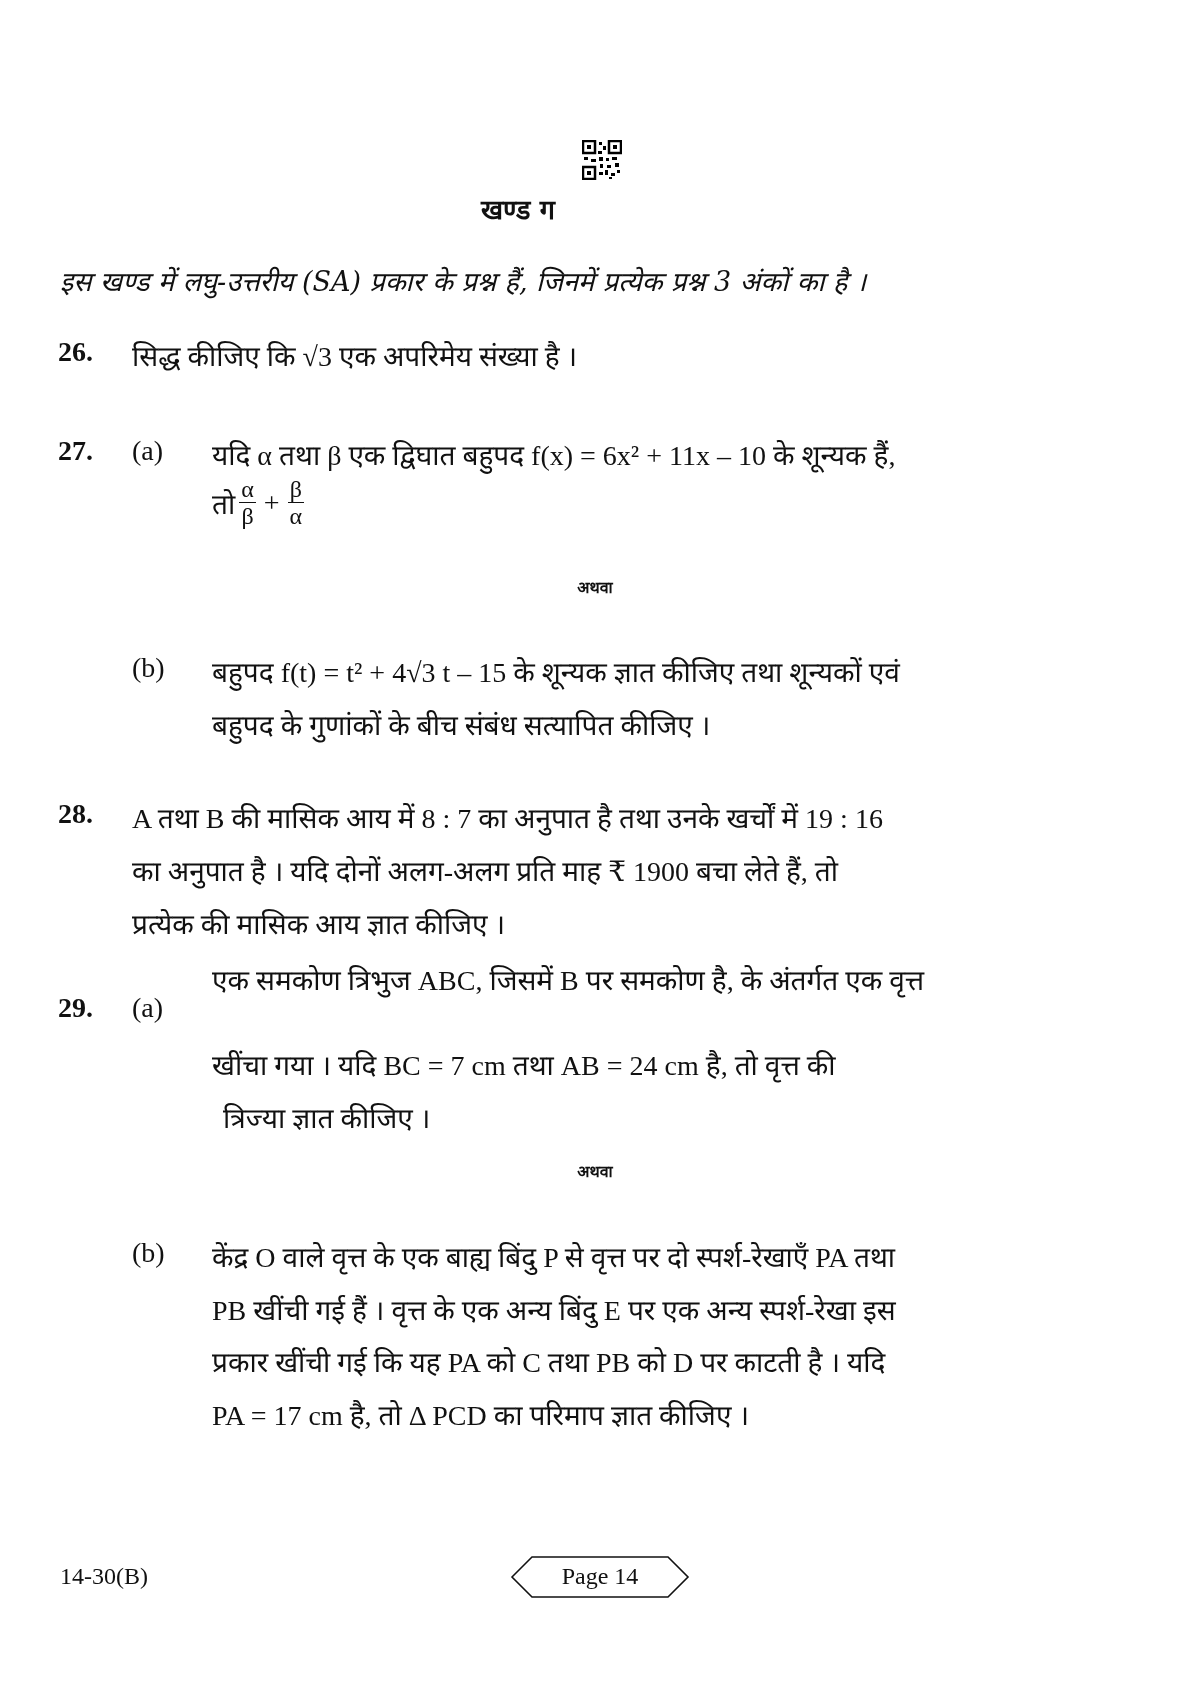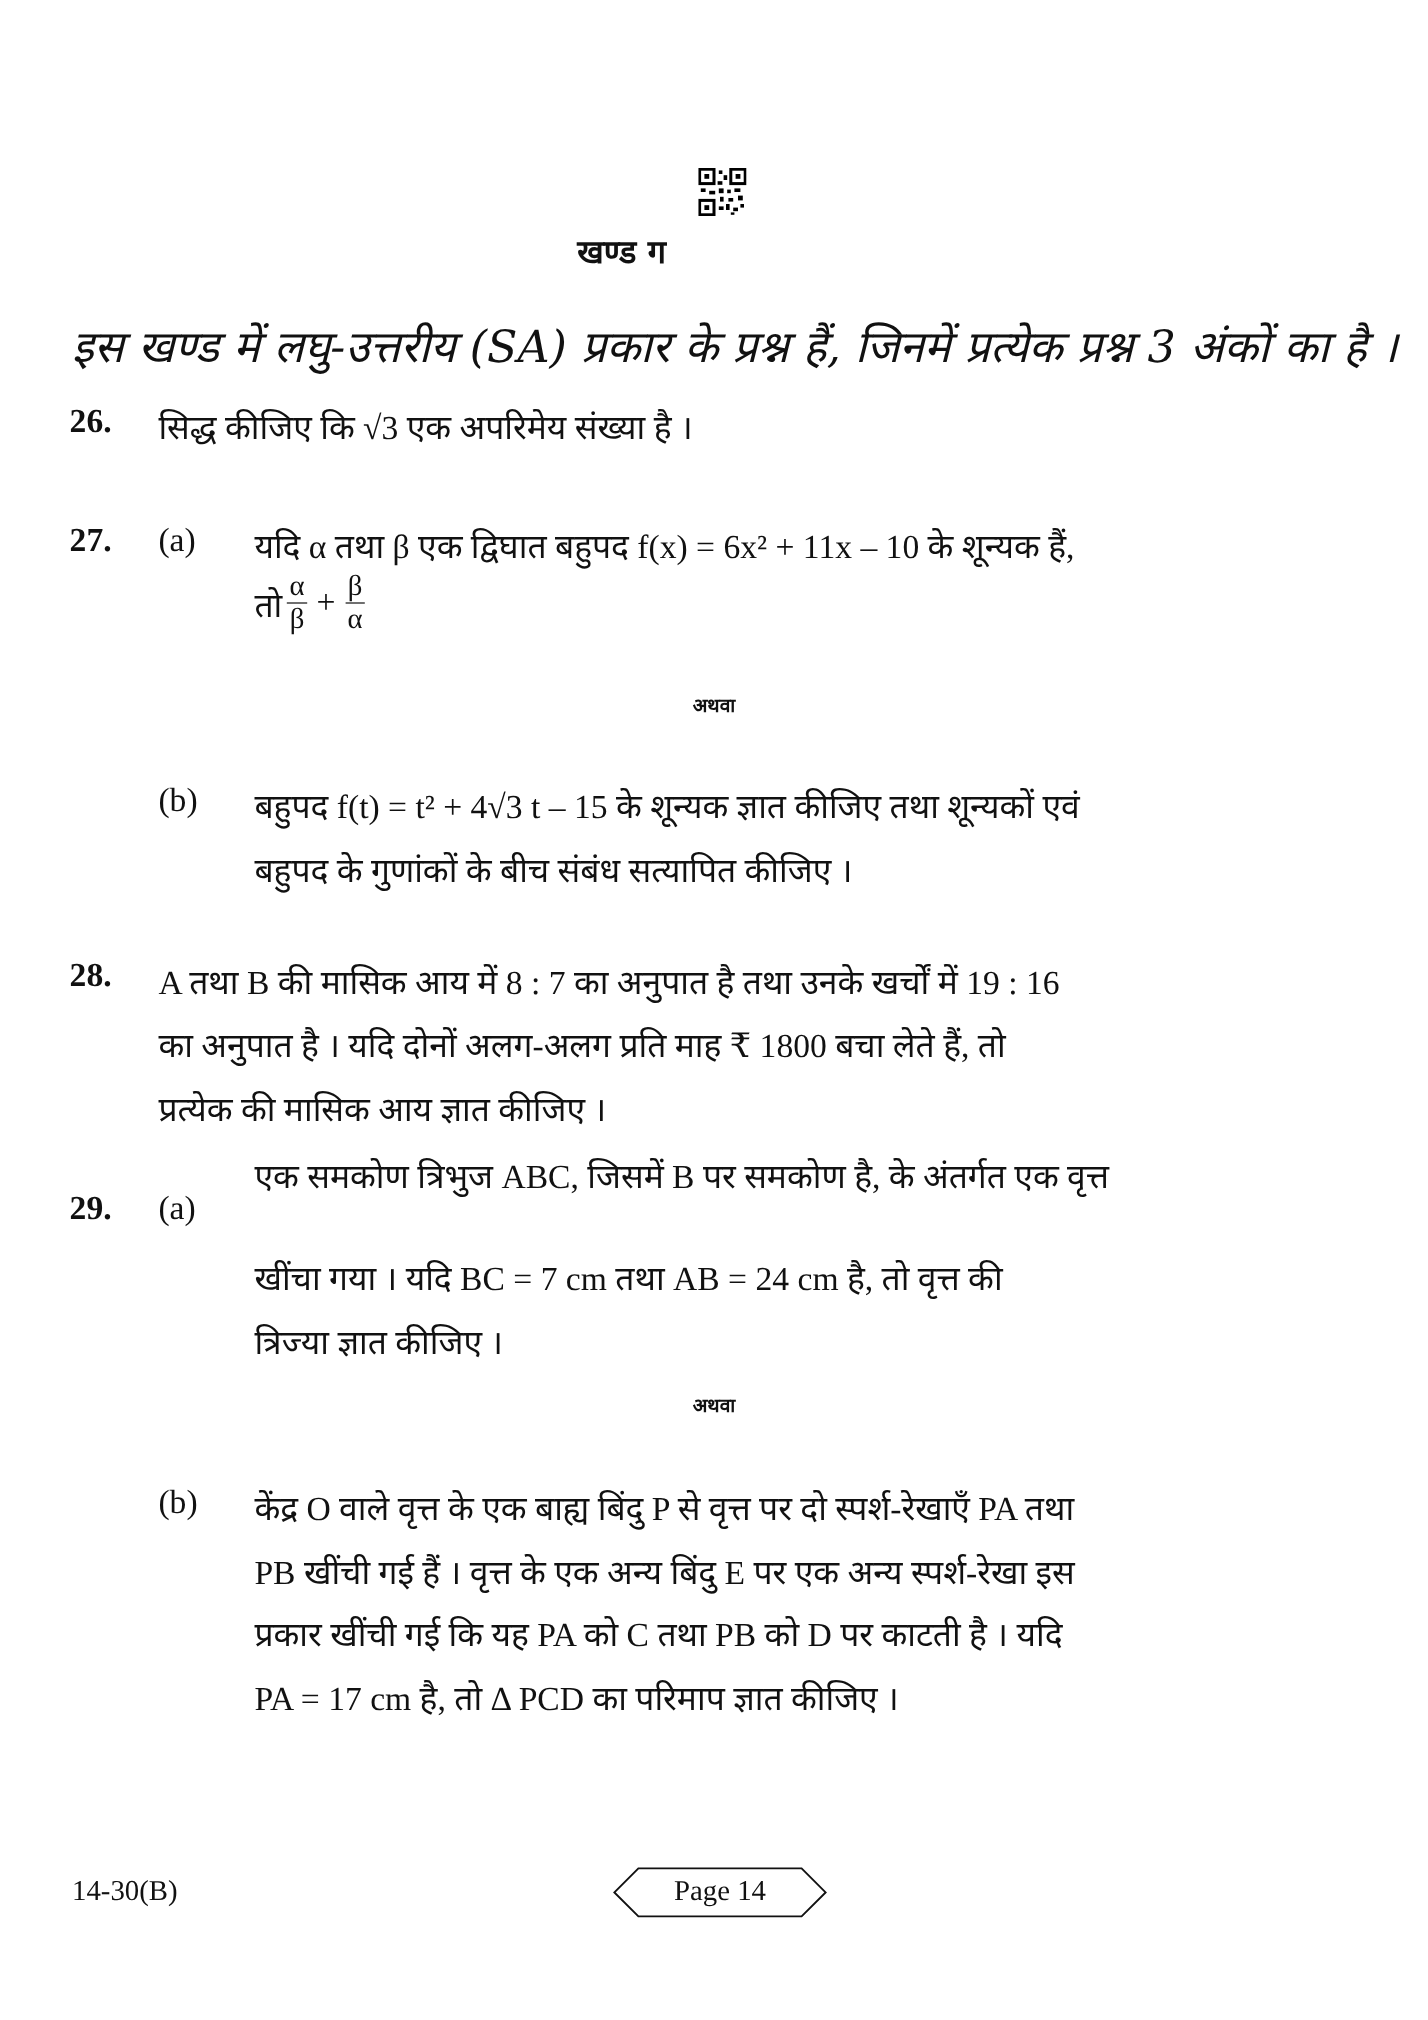--- a/index.html
+++ b/index.html
@@ -10,21 +10,21 @@
   }
   .abs { position: absolute; }
   .qr {
     left: 582px; top: 140px; width: 40px; height: 40px;
   }
   .section-title {
     left: 0; width: 1036px; top: 190px; text-align: center;
     font-family: "DejaVu Sans", sans-serif; font-weight: bold; font-size: 27px;
   }
   .instructions {
-    left: 60px; top: 262px; font-size: 37px; font-style: italic; white-space: nowrap;
+    left: 60px; top: 262px; font-size: 27px; font-style: italic; white-space: nowrap;
   }
   .qnum {
     font-weight: bold; font-size: 28px; font-family: "Liberation Serif", serif;
   }
   .qtext, .line {
     font-size: 28px; white-space: nowrap; font-family: "Liberation Serif", "DejaVu Serif", serif;
   }
   .part { font-size: 28px; font-family: "Liberation Serif", serif; }
   .or-label {
     left: 0; width: 1190px; text-align: center;
@@ -106,30 +106,30 @@
 </div>
 <div class="abs or-label" style="top:576px;">अथवा</div>
 <div class="abs part" style="left:132px; top:652px;">(b)</div>
 <div class="abs line" style="left:212px; top:652px;">बहुपद f(t) = t² + 4√3 t – 15 के शून्यक ज्ञात कीजिए तथा शून्यकों एवं</div>
 <div class="abs line" style="left:212px; top:705px;">बहुपद के गुणांकों के बीच संबंध सत्यापित कीजिए ।</div>
 
 <div class="abs" style="left:58px; top:798px;">
   <span class="qnum">28.</span>
 </div>
 <div class="abs line" style="left:132px; top:798px;">A तथा B की मासिक आय में 8 : 7 का अनुपात है तथा उनके खर्चों में 19 : 16</div>
-<div class="abs line" style="left:132px; top:851px;">का अनुपात है । यदि दोनों अलग-अलग प्रति माह ₹ 1800 बचा लेते हैं, तो</div>
+<div class="abs line" style="left:132px; top:851px;">का अनुपात है । यदि दोनों अलग-अलग प्रति माह ₹ 1900 बचा लेते हैं, तो</div>
 <div class="abs line" style="left:132px; top:904px;">प्रत्येक की मासिक आय ज्ञात कीजिए ।</div>
 
 <div class="abs" style="left:58px; top:992px;">
   <span class="qnum">29.</span>
 </div>
 <div class="abs part" style="left:132px; top:992px;">(a)</div>
 <div class="abs line" style="left:212px; top:932px;margin-top:28px;">एक समकोण त्रिभुज ABC, जिसमें B पर समकोण है, के अंतर्गत एक वृत्त</div>
 <div class="abs line" style="left:212px; top:1045px;">खींचा गया । यदि BC = 7 cm तथा AB = 24 cm है, तो वृत्त की</div>
-<div class="abs line" style="left:212px; top:1098px;">त्रिज्या ज्ञात कीजिए ।</div>
+<div class="abs line" style="left:223px; top:1098px;">त्रिज्या ज्ञात कीजिए ।</div>
 <div class="abs or-label" style="top:1160px;">अथवा</div>
 <div class="abs part" style="left:132px; top:1237px;">(b)</div>
 <div class="abs line" style="left:212px; top:1237px;">केंद्र O वाले वृत्त के एक बाह्य बिंदु P से वृत्त पर दो स्पर्श-रेखाएँ PA तथा</div>
 <div class="abs line" style="left:212px; top:1290px;">PB खींची गई हैं । वृत्त के एक अन्य बिंदु E पर एक अन्य स्पर्श-रेखा इस</div>
 <div class="abs line" style="left:212px; top:1342px;">प्रकार खींची गई कि यह PA को C तथा PB को D पर काटती है । यदि</div>
 <div class="abs line" style="left:212px; top:1395px;">PA = 17 cm है, तो Δ PCD का परिमाप ज्ञात कीजिए ।</div>
 
 <div class="abs footer-code">14-30(B)</div>
 <div class="abs page-badge">
   <svg width="180" height="44" viewBox="0 0 180 44">

